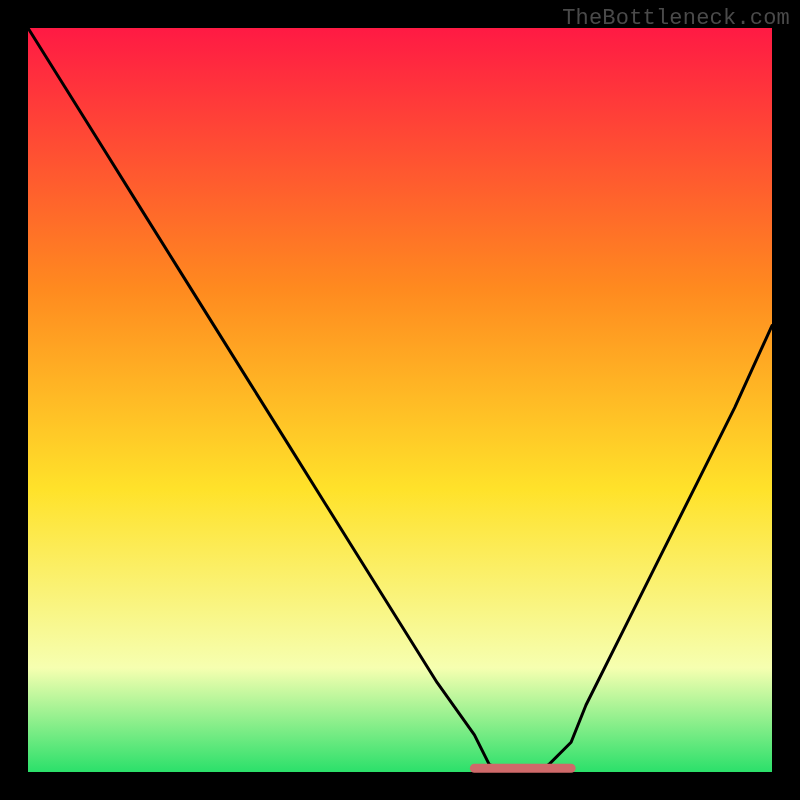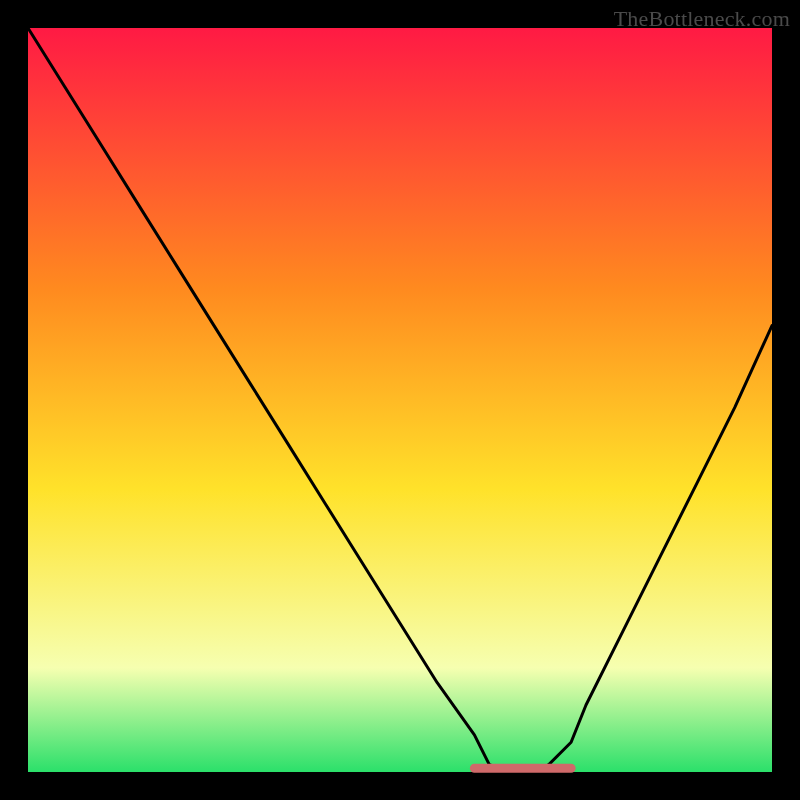--- a/index.html
+++ b/index.html
@@ -15,21 +15,21 @@
     width: 800px;
     height: 800px;
   }
   svg {
     display: block;
   }
   .watermark {
     position: absolute;
     top: 6px;
     right: 10px;
-    font-family: Liberation Serif, serif;
+    font-family: Liberation Mono, monospace;
     font-size: 22px;
     color: #4a4a4a;
     letter-spacing: 0.2px;
   }
 </style>
 </head>
 <body>
 
 <div class="stage">
 

